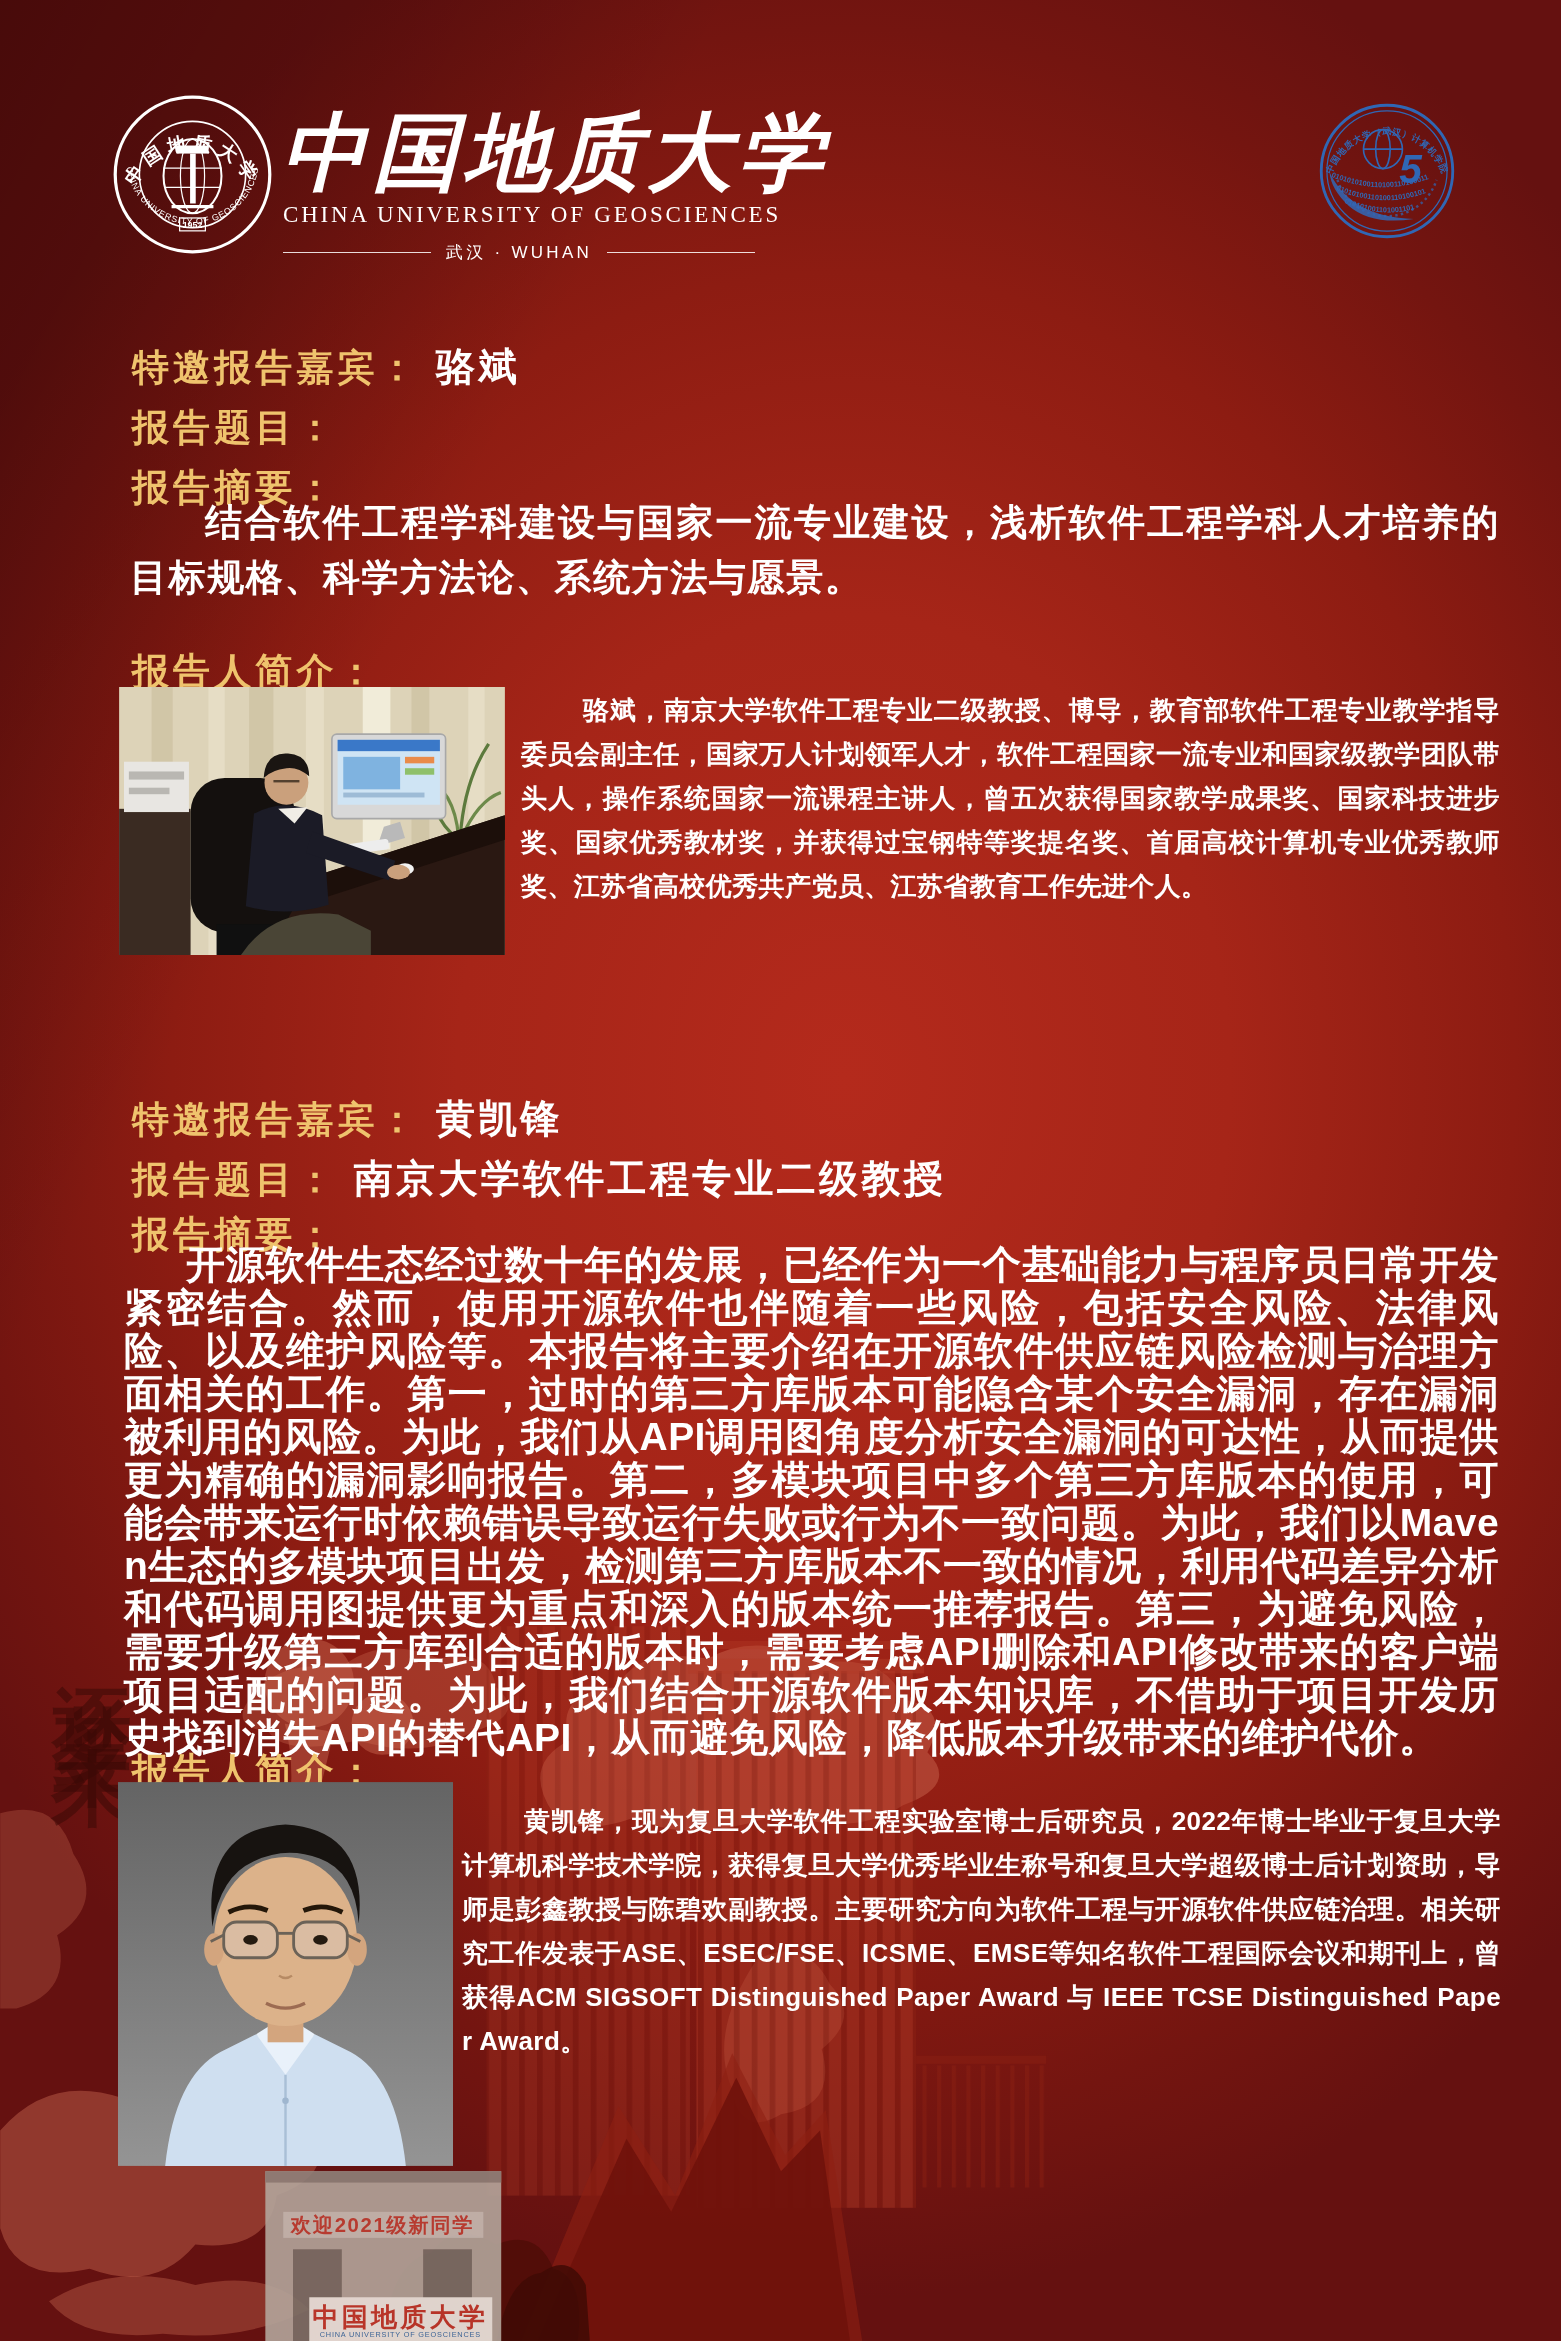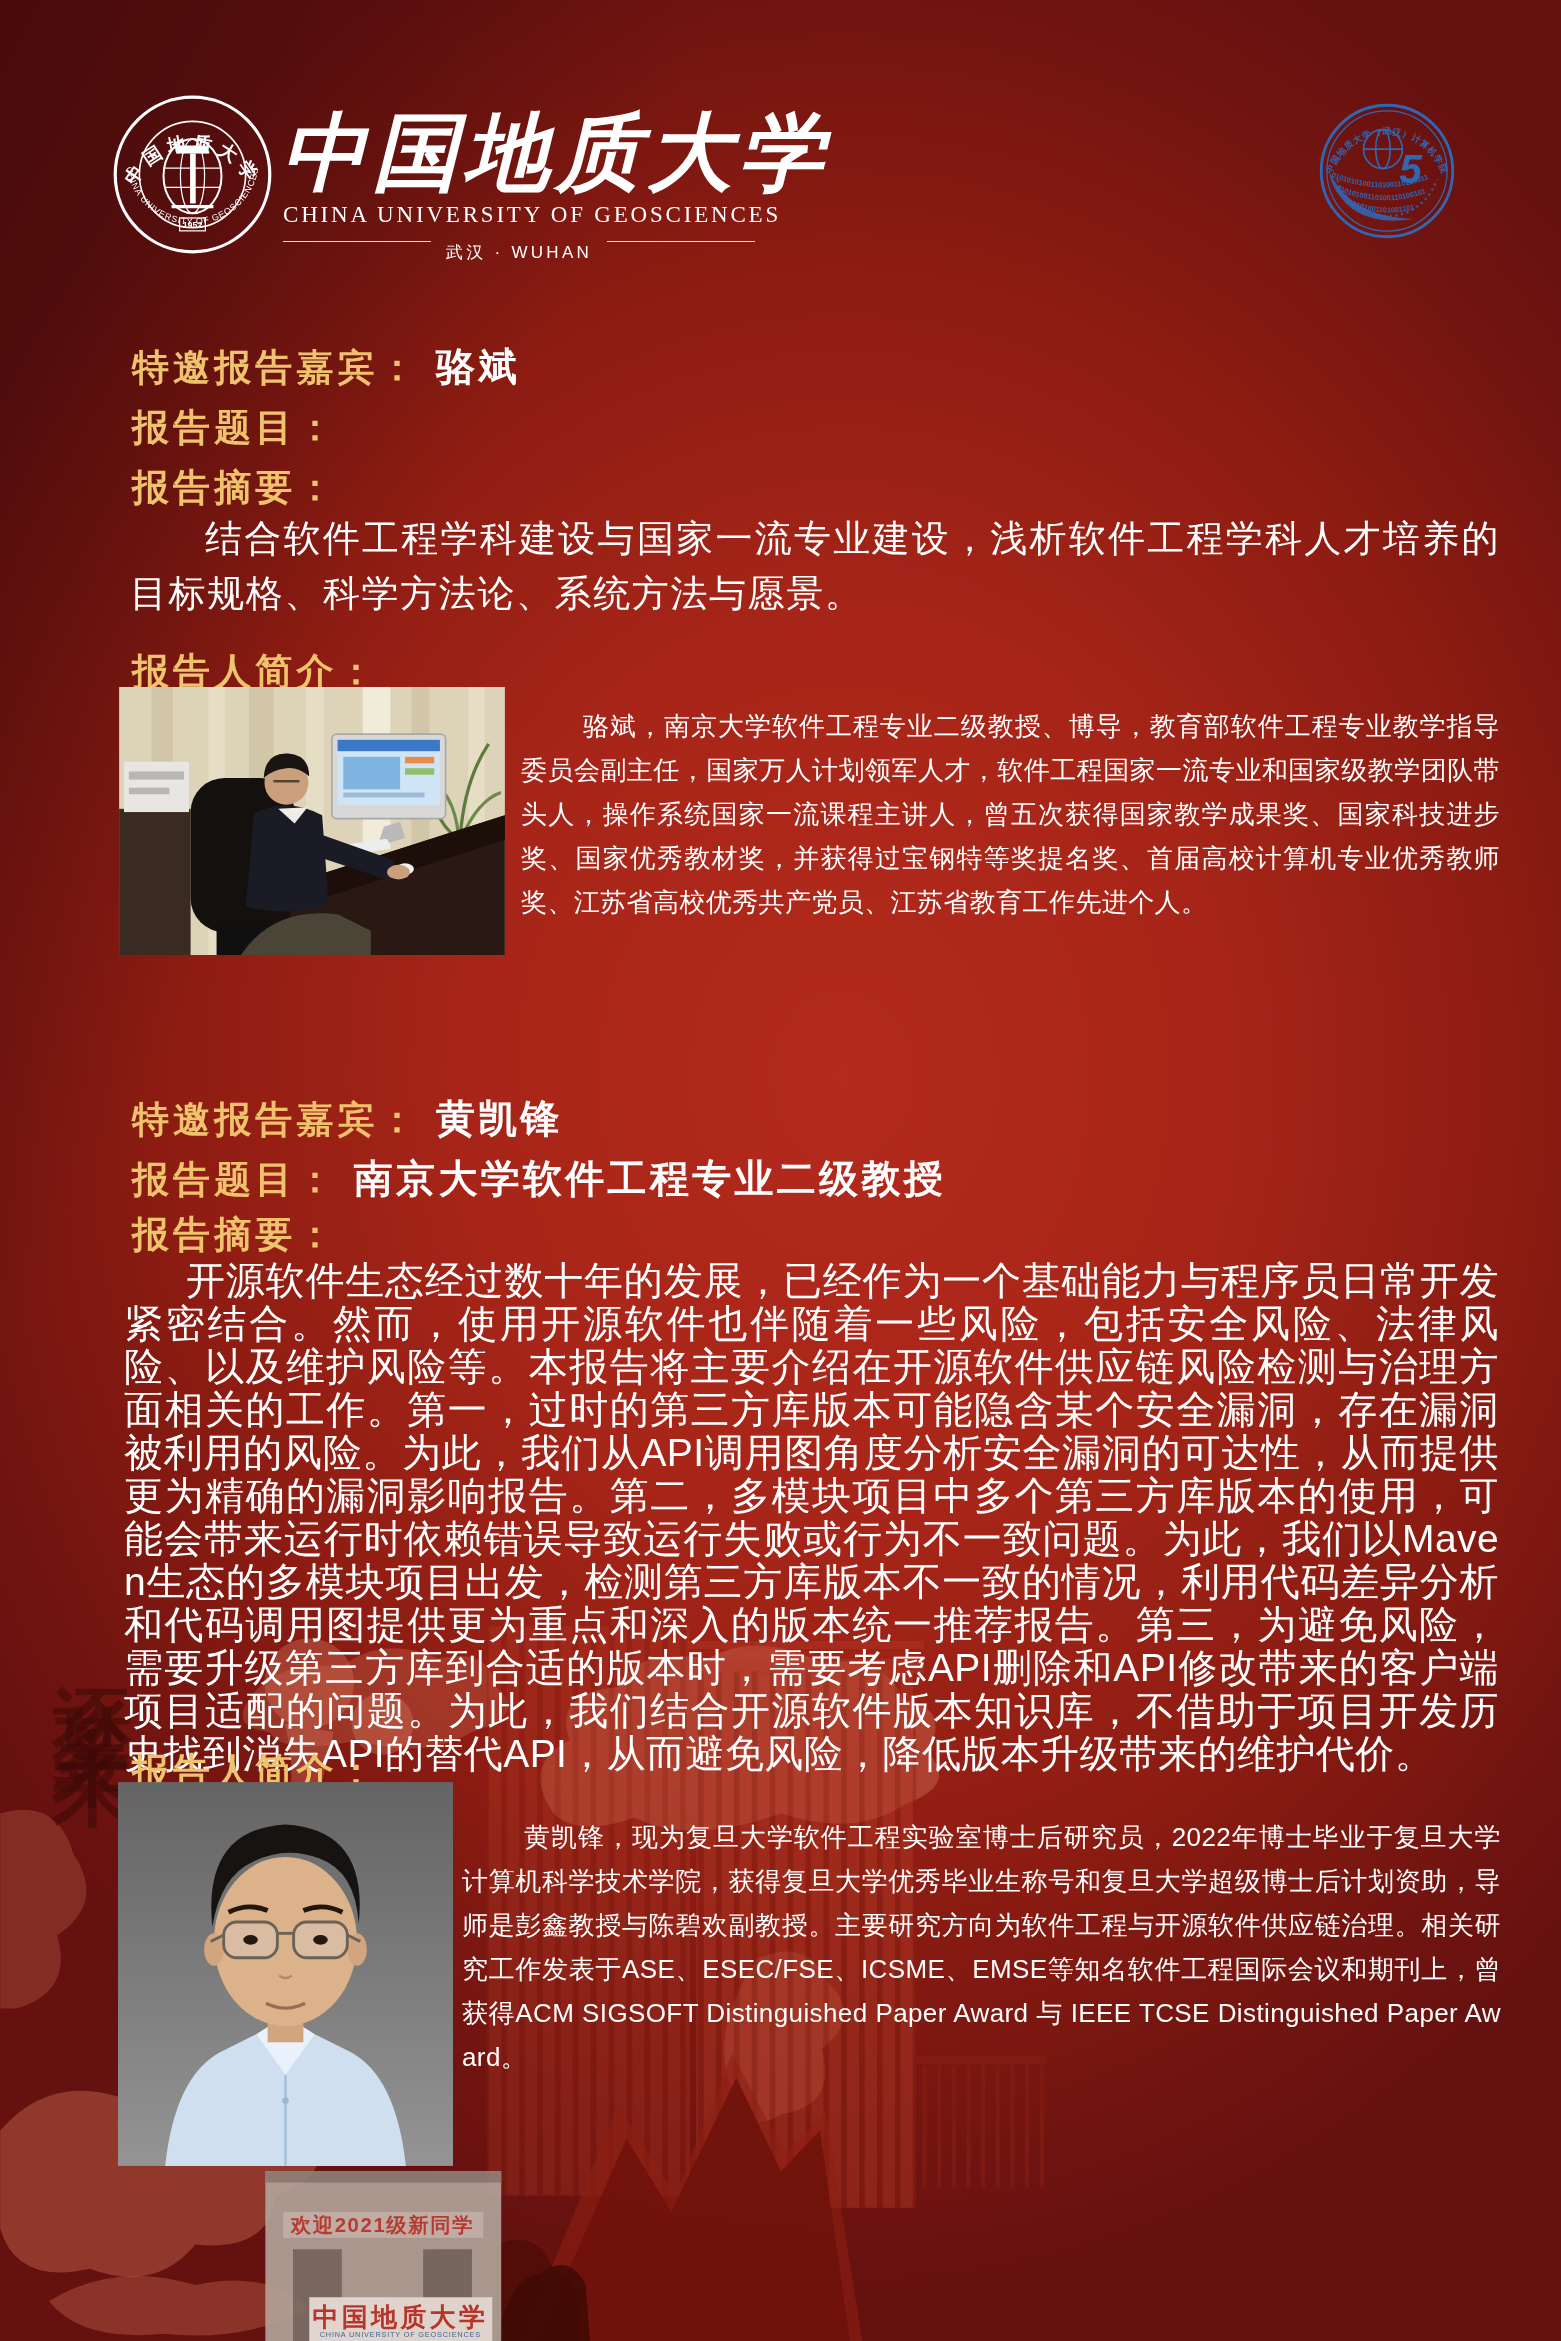--- a/index.html
+++ b/index.html
@@ -8,28 +8,28 @@
     position:relative;width:1562px;height:2342px;overflow:hidden;
     font-family:"Liberation Sans",sans-serif;
     background:
       linear-gradient(118deg, rgba(25,0,0,.38) 0%, rgba(25,0,0,0) 26%),
       radial-gradient(1017px 1220px at 54% 46%, #b42a1c 0%, #a62518 38%, #8d1c12 66%, #741510 86%, #651110 100%);
   }
   .abs{position:absolute;}
   .row{position:absolute;display:flex;align-items:baseline;gap:16.3px;white-space:nowrap;}
   .lbl{color:#EFC36D;font-weight:700;font-size:37px;letter-spacing:4.1px;margin-top:24px;}
   .val{color:#ffffff;font-weight:700;font-size:39px;letter-spacing:3.3px;}
-  .para{position:absolute;color:#ffffff;font-weight:400;text-align:justify;text-align-last:left;word-break:break-all;margin-top:16px;}
+  .para{position:absolute;color:#ffffff;font-weight:700;text-align:justify;text-align-last:left;word-break:break-all;}
   .para.big{font-size:37px;line-height:55px;letter-spacing:1.6px;text-indent:75px;}
   .para.body{font-size:39px;line-height:43px;letter-spacing:0.4px;text-indent:62px;}
   .para.bio{font-size:26px;line-height:44px;letter-spacing:0.4px;text-indent:62px;}
   .photo-frame{position:absolute;overflow:hidden;}
   .wordmark-cn{position:absolute;left:281px;top:96px;color:#fff;font-family:"Liberation Serif",serif;font-weight:700;font-style:italic;font-size:85px;letter-spacing:6.5px;white-space:nowrap;}
   .wordmark-en{position:absolute;left:283px;top:202px;color:#fff;font-family:"Liberation Serif",serif;font-size:23px;letter-spacing:2.8px;white-space:nowrap;}
-  .wordmark-city{position:absolute;left:283px;top:241px;width:472px;display:flex;gap:14.6px;color:#fff;font-size:17px;letter-spacing:3.3px;}
+  .wordmark-city{position:absolute;left:283px;top:241px;width:472px;display:flex;align-items:center;gap:14.6px;color:#fff;font-size:17px;letter-spacing:3.3px;}
   .wordmark-city::before,.wordmark-city::after{content:"";flex:1;height:0.8px;background:rgba(255,255,255,.85);}
   .watermark{position:absolute;left:37px;top:1619px;height:472px;writing-mode:vertical-rl;
     font-family:"Liberation Serif",serif;font-weight:700;font-size:81px;letter-spacing:21px;
     color:rgba(58,9,5,.55);}
   svg text{font-family:"Liberation Sans",sans-serif;}
 </style>
 </head>
 <body>
 
 <div class="poster">

